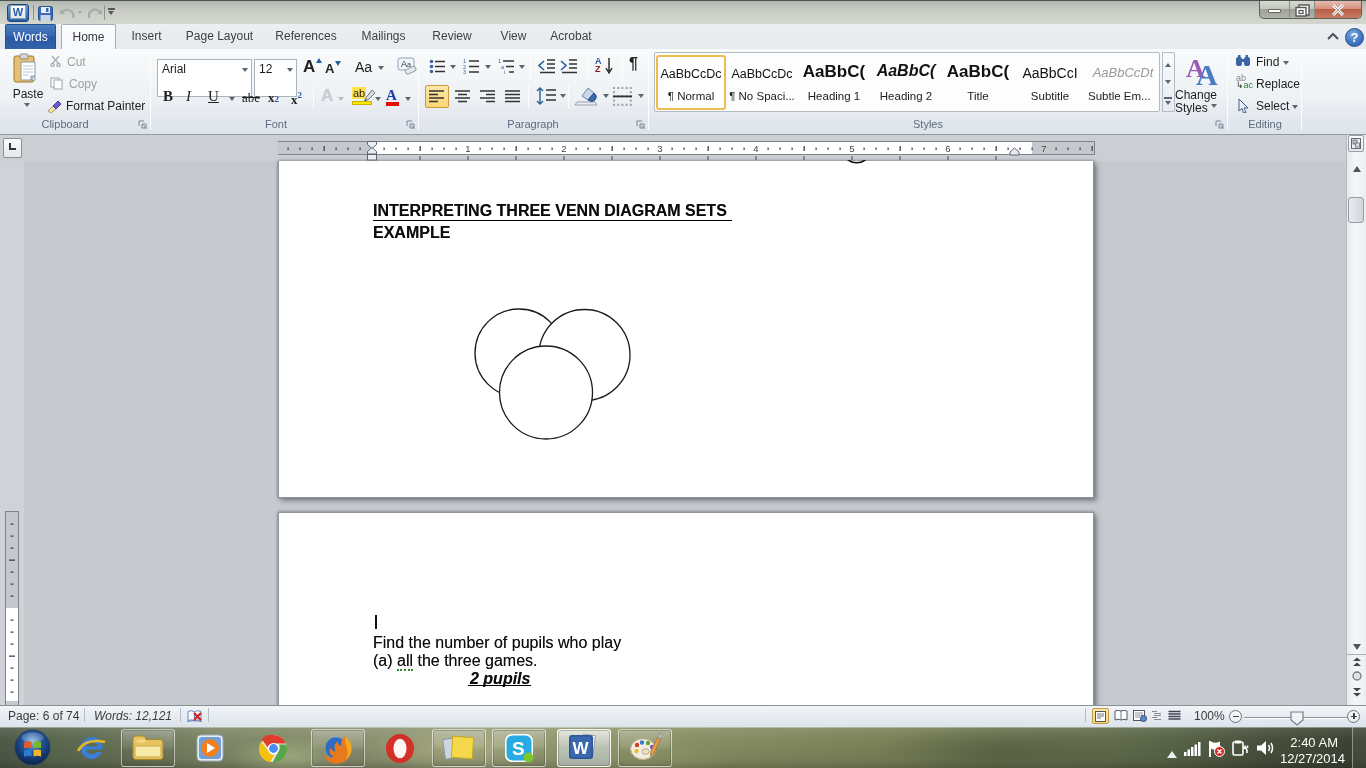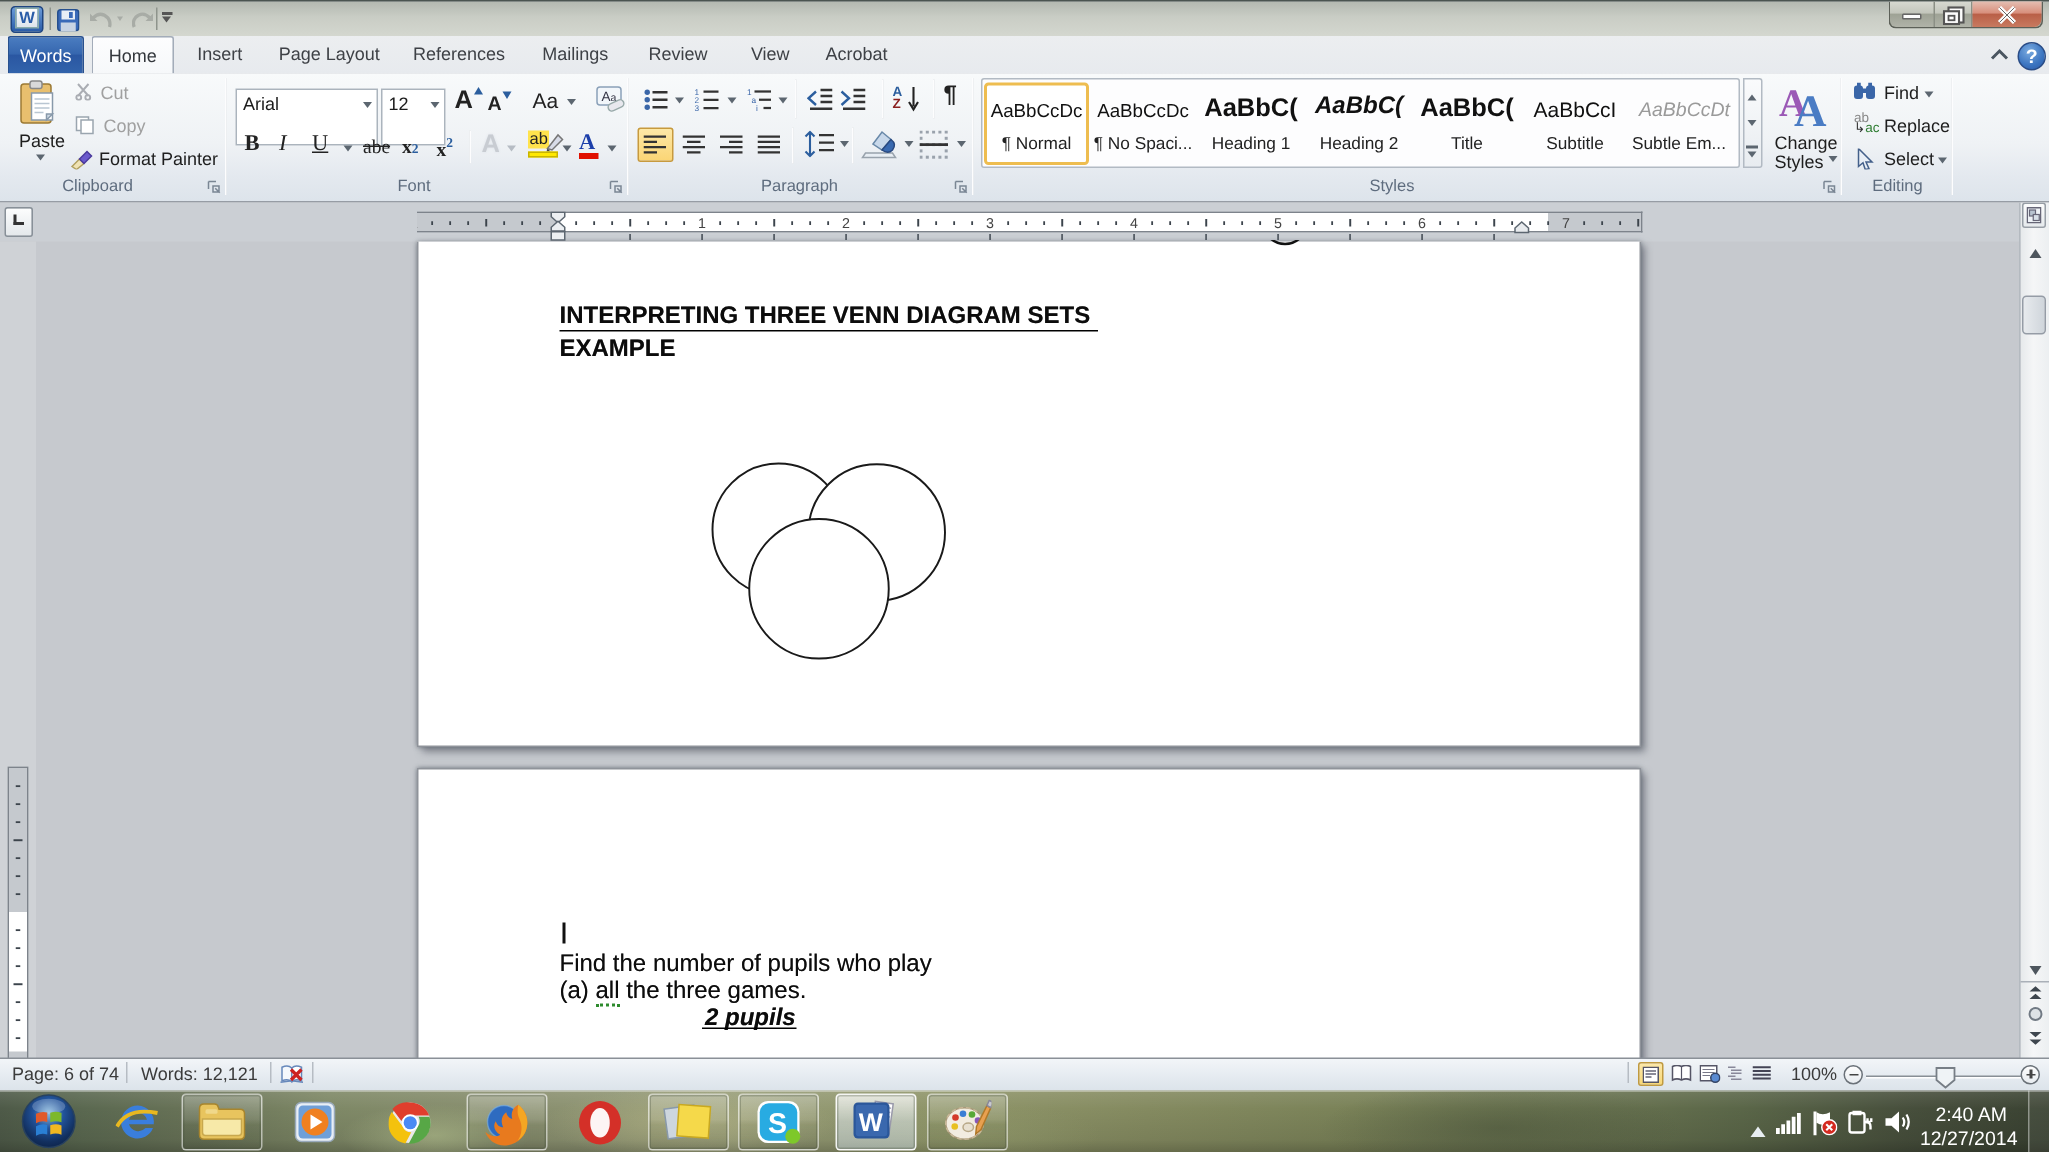--- a/index.html
+++ b/index.html
@@ -339,21 +339,21 @@
     <div class="abs" style="left:1088px;top:41px;width:70px;text-align:left;font-size:11.5px;color:#222;">Subtle Em...</div>
 
     <div class="abs" style="left:1162px;top:3px;width:13px;height:60px;background:linear-gradient(#fafbfc,#e8ecf0);border:1px solid #b2bac3;border-radius:0 2px 2px 0;"></div>
     <div class="abs" style="left:1165px;top:11px;width:0;height:0;border:3.5px solid transparent;border-bottom:4.5px solid #5c6670;"></div>
     <div class="abs" style="left:1165px;top:31px;width:0;height:0;border:3.5px solid transparent;border-top:4.5px solid #5c6670;"></div>
     <div class="abs" style="left:1164px;top:48px;width:8px;height:1.5px;background:#5c6670;"></div>
     <div class="abs" style="left:1165px;top:52px;width:0;height:0;border:3.5px solid transparent;border-top:4.5px solid #5c6670;"></div>
 
     <div class="abs" style="left:1186px;top:5px;font-size:26px;font-weight:bold;color:#9b59b6;font-family:'Liberation Serif',serif;">A</div>
     <div class="abs" style="left:1196px;top:9px;font-size:30px;font-weight:bold;color:#4a7cc4;font-family:'Liberation Serif',serif;">A</div>
-    <div class="abs" style="left:1175px;top:40px;width:58px;text-align:center;font-size:12px;color:#1e1e1e;line-height:13px;">Change<br>Styles <span style="display:inline-block;width:0;height:0;border:3px solid transparent;border-top:4px solid #5c6670;vertical-align:1px;"></span></div>
+    <div class="abs" style="left:1175px;top:40px;width:58px;text-align:left;font-size:12px;color:#1e1e1e;line-height:13px;">Change<br>Styles <span style="display:inline-block;width:0;height:0;border:3px solid transparent;border-top:4px solid #5c6670;vertical-align:1px;"></span></div>
     <div class="gsep" style="left:1227px;"></div>
 
     <svg class="abs" style="left:1236px;top:6px;" width="15" height="12" viewBox="0 0 15 12">
       <g fill="#3a66a8">
           <rect x="0" y="2" width="6" height="9" rx="2"></rect>
           <rect x="8" y="2" width="6" height="9" rx="2"></rect>
           <rect x="2" y="0" width="2.5" height="4"></rect>
           <rect x="9.5" y="0" width="2.5" height="4"></rect>
         </g>
       <rect x="5.8" y="4" width="2.5" height="3" fill="#3a66a8"></rect>
@@ -568,21 +568,21 @@
         <circle cx="6" cy="6" r="4" fill="#dde2e6" stroke="#717a84" stroke-width="1.3"></circle>
       </svg>
     <svg class="abs" style="left:1351px;top:551px;" width="12" height="12" viewBox="0 0 12 12">
         <path d="M2 2 L6 5.5 L10 2 z M2 7 L6 10.5 L10 7 z" fill="#3e464e"></path>
       </svg>
   </div>
 
   <div id="statusbar" class="abs">
     <div class="abs" style="left:8px;top:3px;">Page: 6 of 74</div>
     <div class="sep" style="left:84px;"></div>
-    <div class="abs" style="left:94px;top:3px;">Words: 12,121</div>
+    <div class="abs" style="left:94px;top:3px;font-style:italic;">Words: 12,121</div>
     <div class="sep" style="left:180px;"></div>
     <svg class="abs" style="left:186px;top:3px;" width="18" height="15" viewBox="0 0 18 15">
       <path d="M2 2.5 q4 -2 6.5 0.5 l0 9 q-2.5 -2 -6.5 -0.5 z" fill="#f4f8fc" stroke="#6688bb"></path>
       <path d="M15 2.5 q-4 -2 -6.5 0.5 l0 9 q2.5 -2 6.5 -0.5 z" fill="#fff" stroke="#6688bb"></path>
       <path d="M1 12.5 l7.5 -1 l7.5 1" fill="none" stroke="#6688bb"></path>
       <path d="M8 4 L15 11 M15 4 L8 11" stroke="#cc2222" stroke-width="2.2"></path>
     </svg>
     <div class="sep" style="left:208px;"></div>
     <div class="sep" style="left:1085px;"></div>
     <div class="abs" style="left:1092px;top:2px;width:17px;height:16px;background:linear-gradient(#fce8a8,#f8d878);border:1px solid #c09a40;border-radius:2px;"></div>

